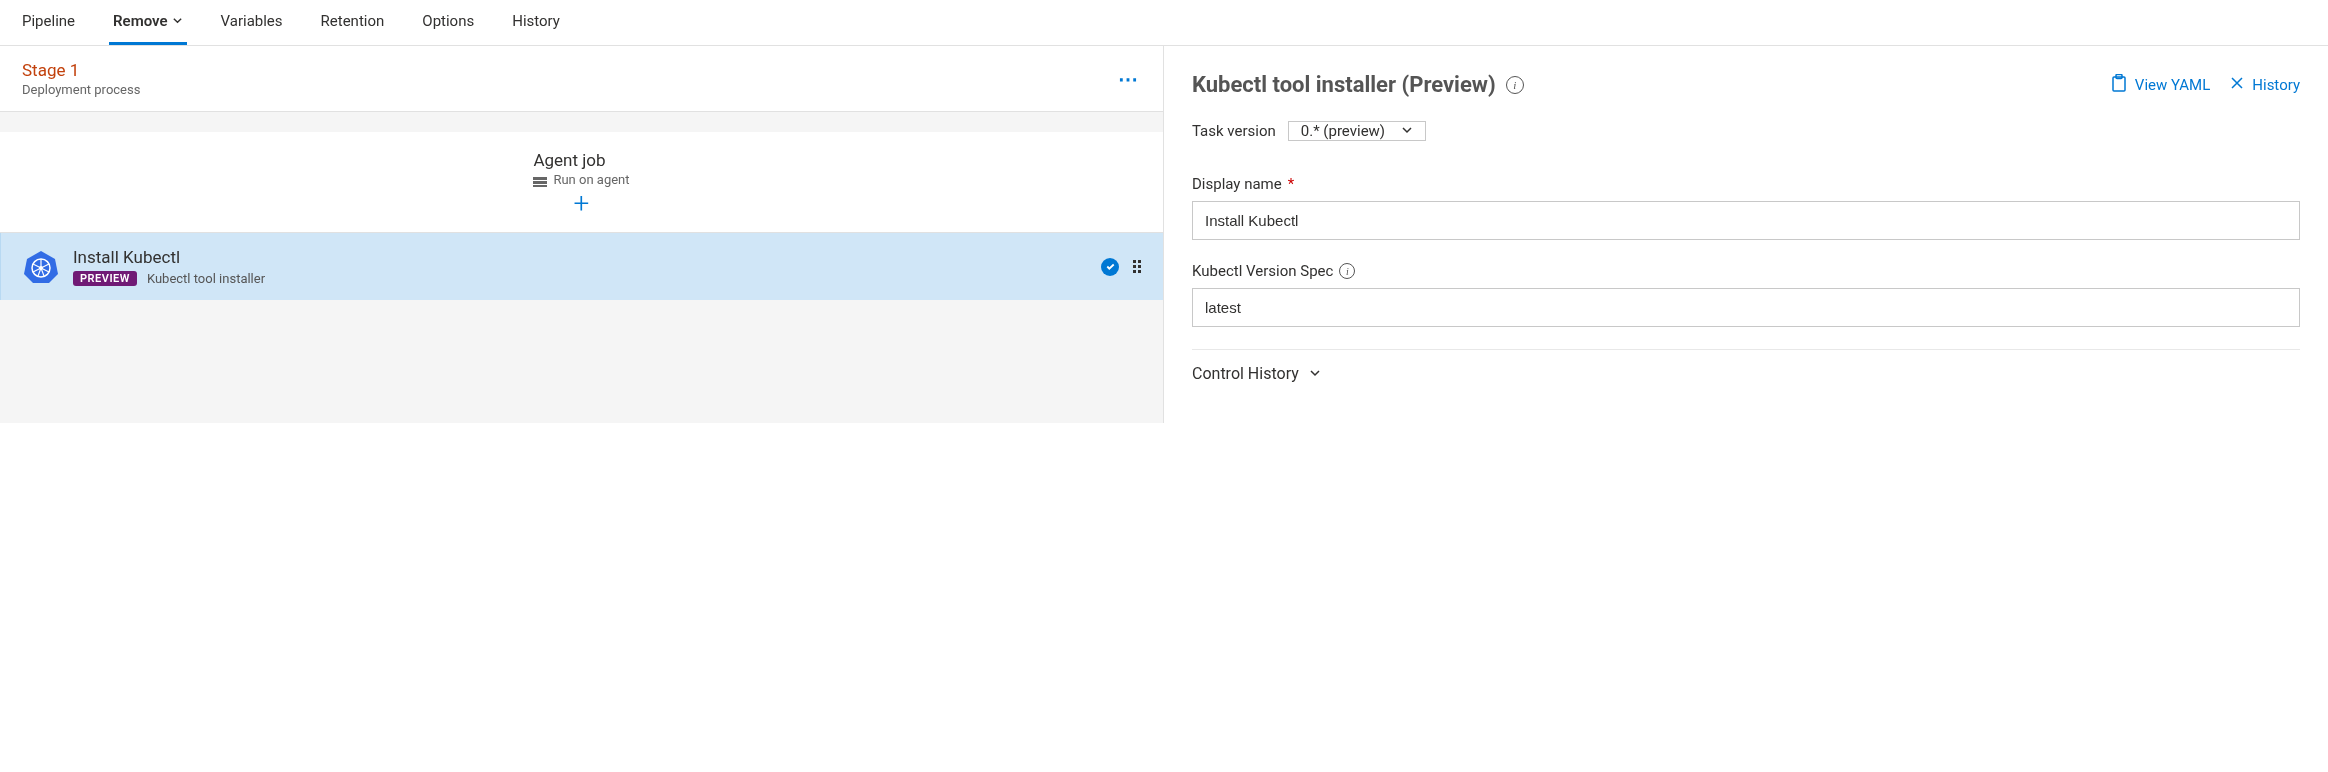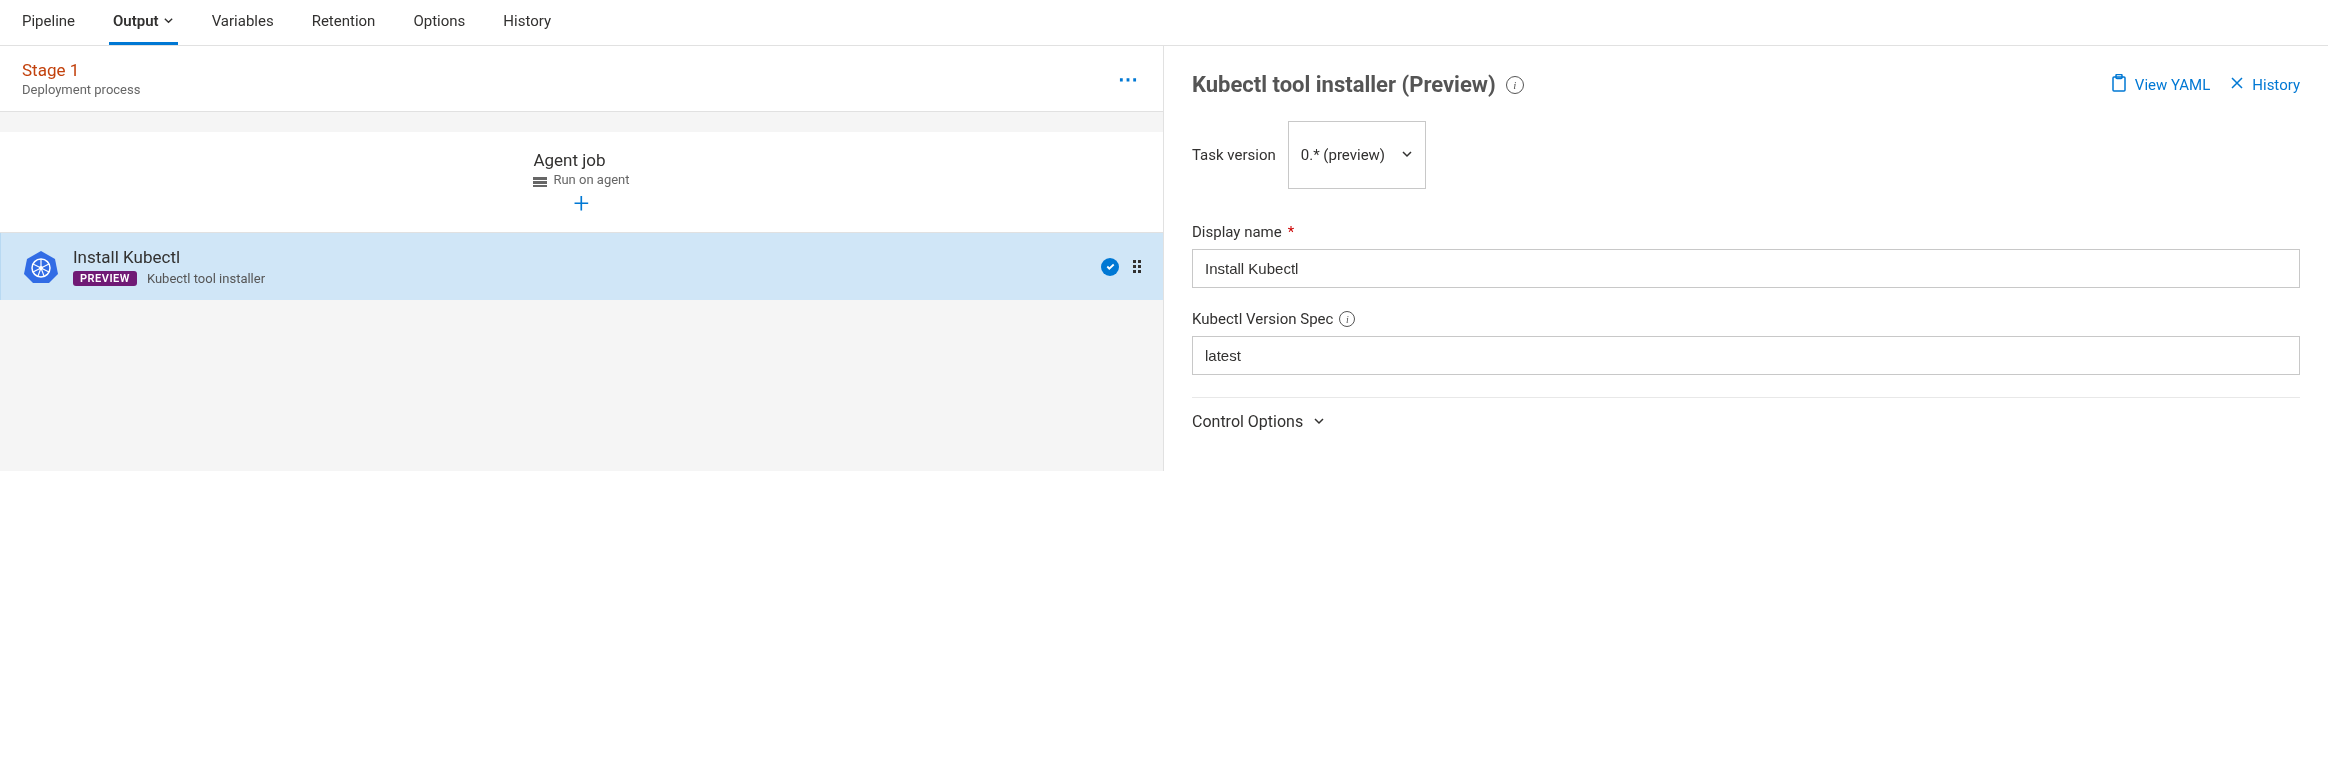--- a/index.html
+++ b/index.html
@@ -149,21 +149,21 @@
       color: #0078d4;
       font-size: 15px;
       cursor: pointer;
     }
     .form-row { margin-bottom: 22px; }
     .form-row-inline { display: flex; align-items: center; gap: 12px; margin-bottom: 34px;}
     .form-label { font-size: 15px; color: #323130; margin-bottom: 8px; display: flex; align-items: center; gap: 6px;}
     .required { color: #c00; }
     .select-box {
       border: 1px solid #c8c8c8;
-      padding: 24px 12px;
+      padding: 0 12px;
       display: inline-flex;
       align-items: center;
       gap: 16px;
       font-size: 15px;
       cursor: pointer;
     }
     .text-input {
       width: 100%;
       border: 1px solid #c8c8c8;
       padding: 10px 12px;
@@ -183,21 +183,21 @@
     .chev-down {
       display: inline-block;
     }
   </style>
 </head>
 <body>
 
 <div class="tabs-bar">
   <div class="tab">Pipeline</div>
   <div class="tab active">
-    <span>Output</span>
+    <span>Remove</span>
     <span class="chevron-tab">
       <svg width="11" height="11" viewBox="0 0 12 12">
           <path d="M2 4l4 4 4-4" stroke="#323130" stroke-width="1.5" fill="none"></path>
         </svg>
     </span>
   </div>
   <div class="tab">Variables</div>
   <div class="tab">Retention</div>
   <div class="tab">Options</div>
   <div class="tab">History</div>
@@ -323,21 +323,21 @@
 
     <div class="form-row">
       <div class="form-label">
         <span>Kubectl Version Spec</span>
         <span class="info-circle" style="width:16px;height:16px;font-size:10px">i</span>
       </div>
       <input class="text-input" type="text" value="latest" style="">
     </div>
 
     <div class="collapsible">
-      <span>Control Options</span>
+      <span>Control History</span>
       <span class="chev-down">
         <svg width="12" height="12" viewBox="0 0 12 12">
             <path d="M2 4l4 4 4-4" stroke="#323130" stroke-width="1.5" fill="none"></path>
           </svg>
       </span>
     </div>
 
 
   </div>
 </div>

